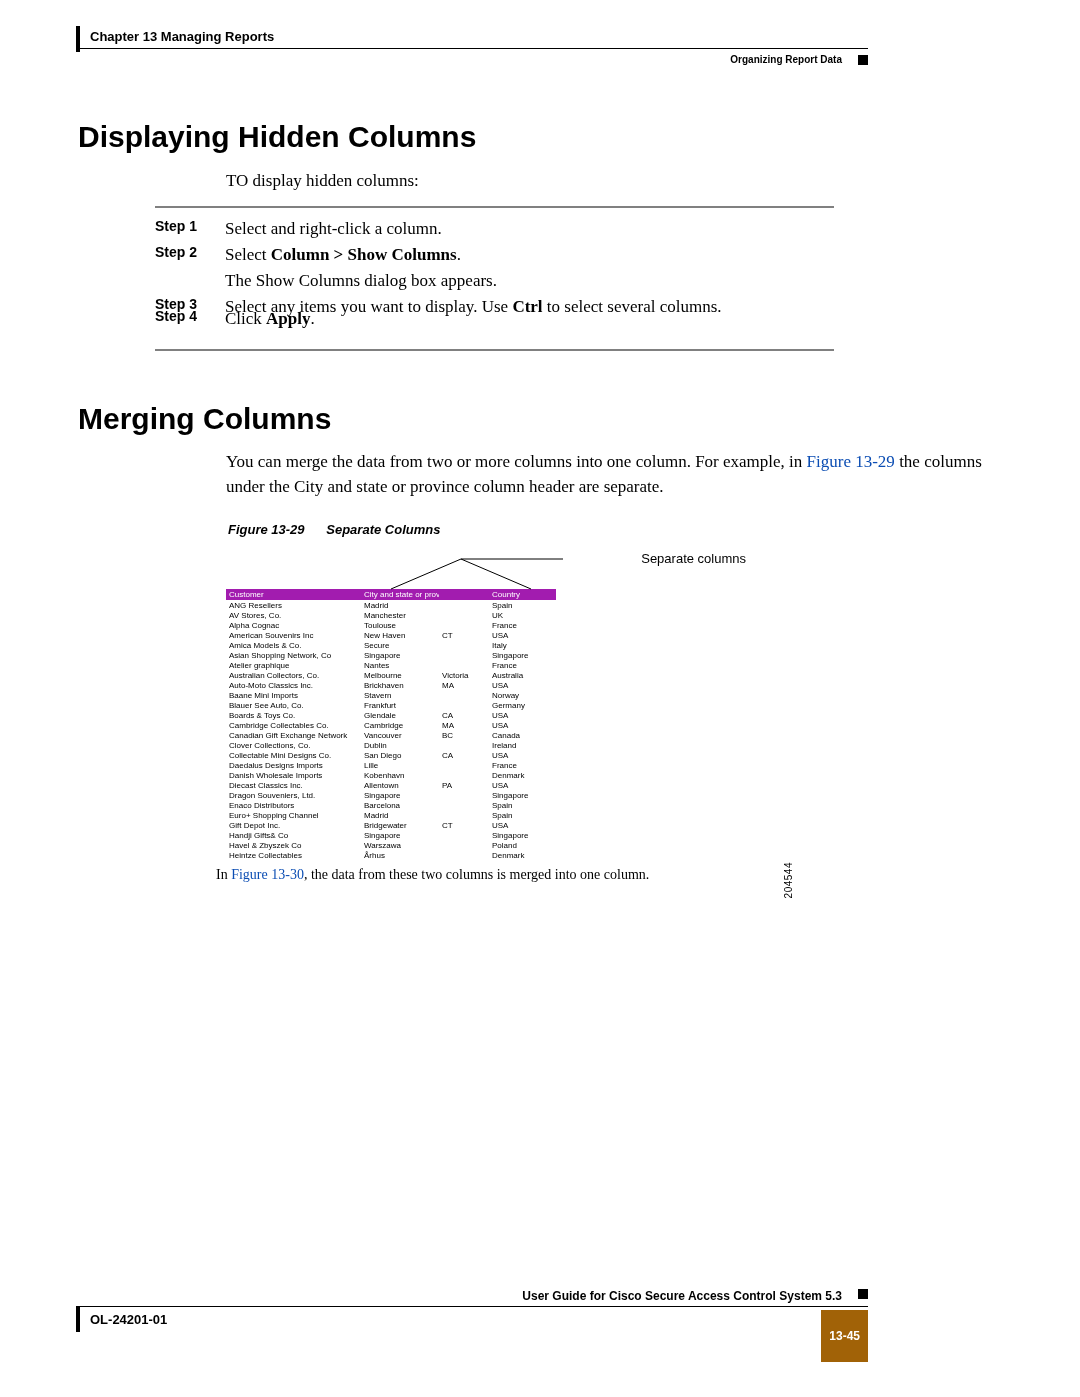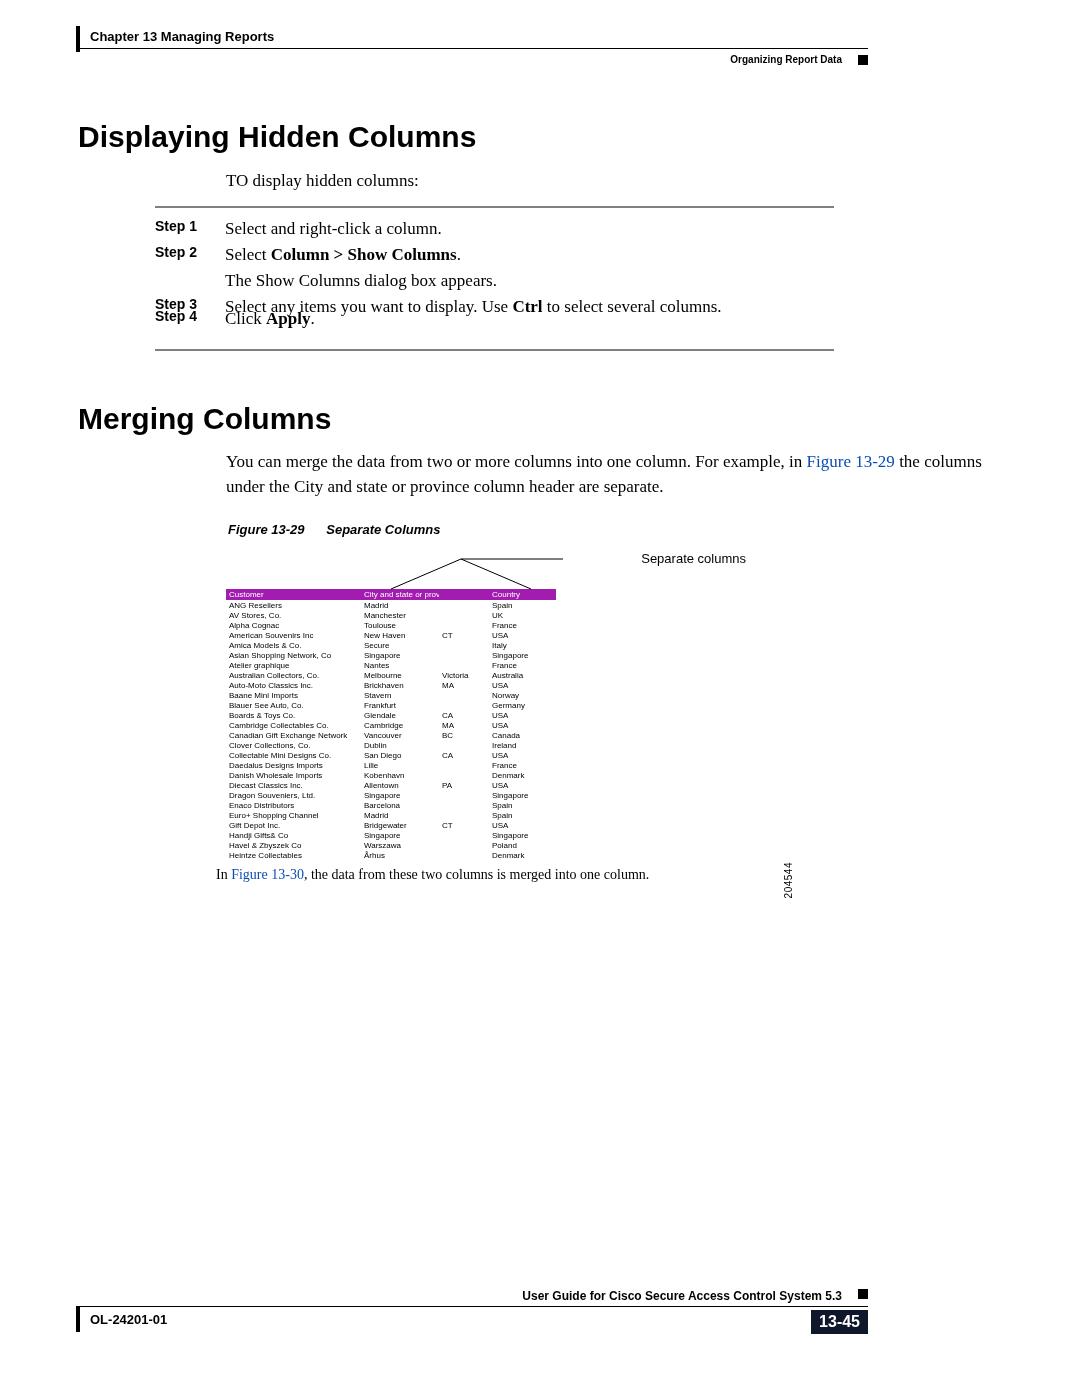--- a/index.html
+++ b/index.html
@@ -229,26 +229,26 @@
     top: 1289px;
     font-family: Arial, Helvetica, sans-serif;
     font-weight: bold;
     font-size: 12px;
     text-align: right;
   }
   .ftr-pagenum-box {
     position: absolute;
     right: 44px;
     top: 1310px;
-    background: #0f172a;
+    background: #a16207;
     color: #fff;
     font-family: Arial, Helvetica, sans-serif;
     font-weight: bold;
-    font-size: 16px;
-    padding: 3px 8px;
+    font-size: 12px;
+    padding: 19px 8px;
   }
   .ftr-square {
     position: absolute;
     right: 44px;
     top: 1289px;
     width: 10px;
     height: 10px;
     background: #000;
   }
 </style>

